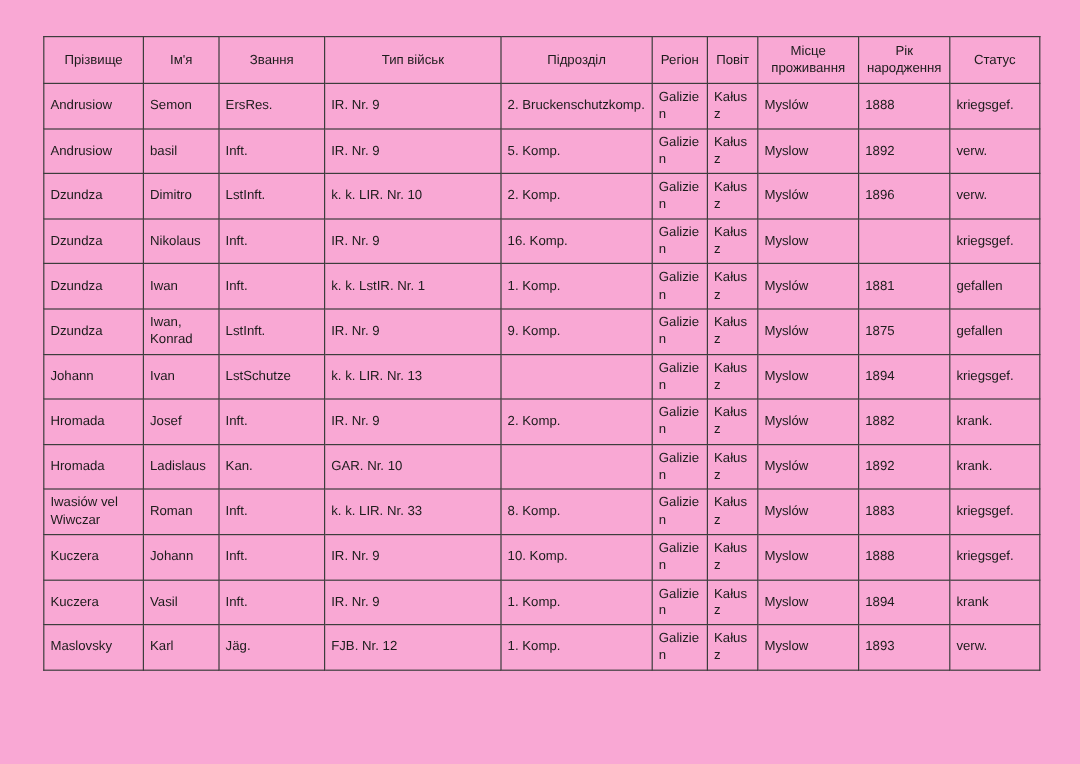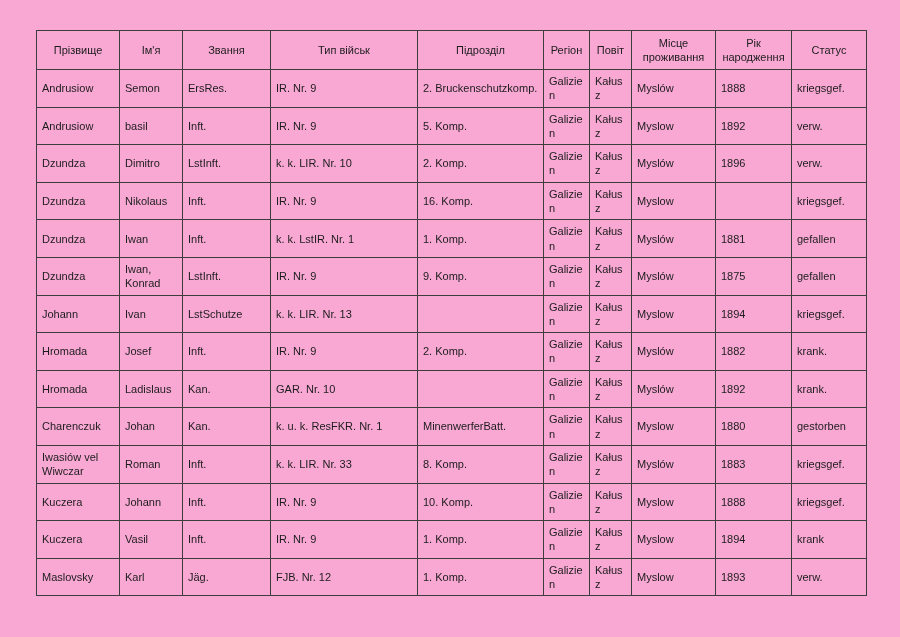--- a/index.html
+++ b/index.html
@@ -176,32 +176,20 @@
           <td>Kan.</td>
           <td>GAR. Nr. 10</td>
           <td></td>
           <td>Galizien</td>
           <td>Kałusz</td>
           <td>Myslów</td>
           <td>1892</td>
           <td>krank.</td>
         </tr>
         <tr>
-          <td>Charenczuk</td>
-          <td>Johan</td>
-          <td>Kan.</td>
-          <td>k. u. k. ResFKR. Nr. 1</td>
-          <td>MinenwerferBatt.</td>
-          <td>Galizien</td>
-          <td>Kałusz</td>
-          <td>Myslow</td>
-          <td>1880</td>
-          <td>gestorben</td>
-        </tr>
-        <tr>
           <td>Iwasiów vel Wiwczar</td>
           <td>Roman</td>
           <td>Inft.</td>
           <td>k. k. LIR. Nr. 33</td>
           <td>8. Komp.</td>
           <td>Galizien</td>
           <td>Kałusz</td>
           <td>Myslów</td>
           <td>1883</td>
           <td>kriegsgef.</td>

